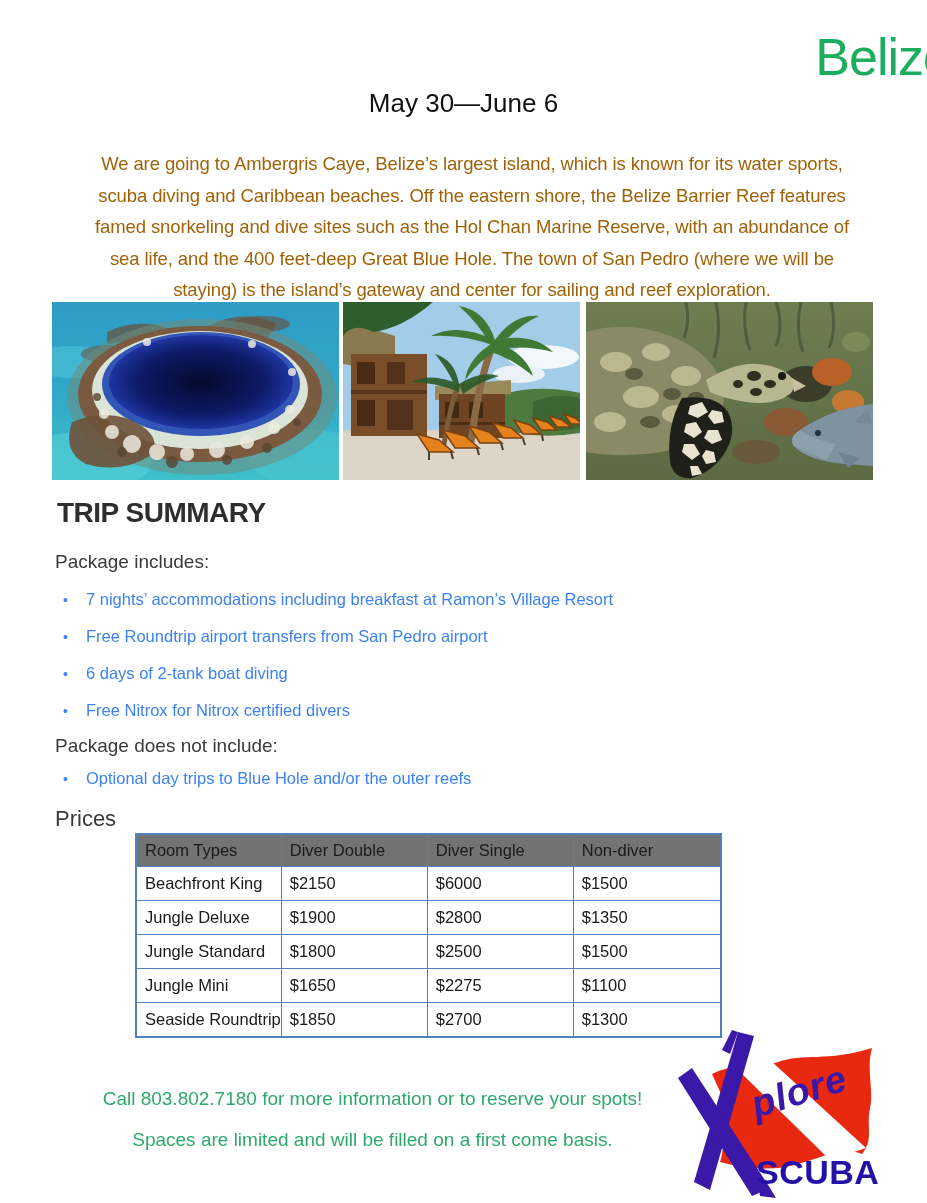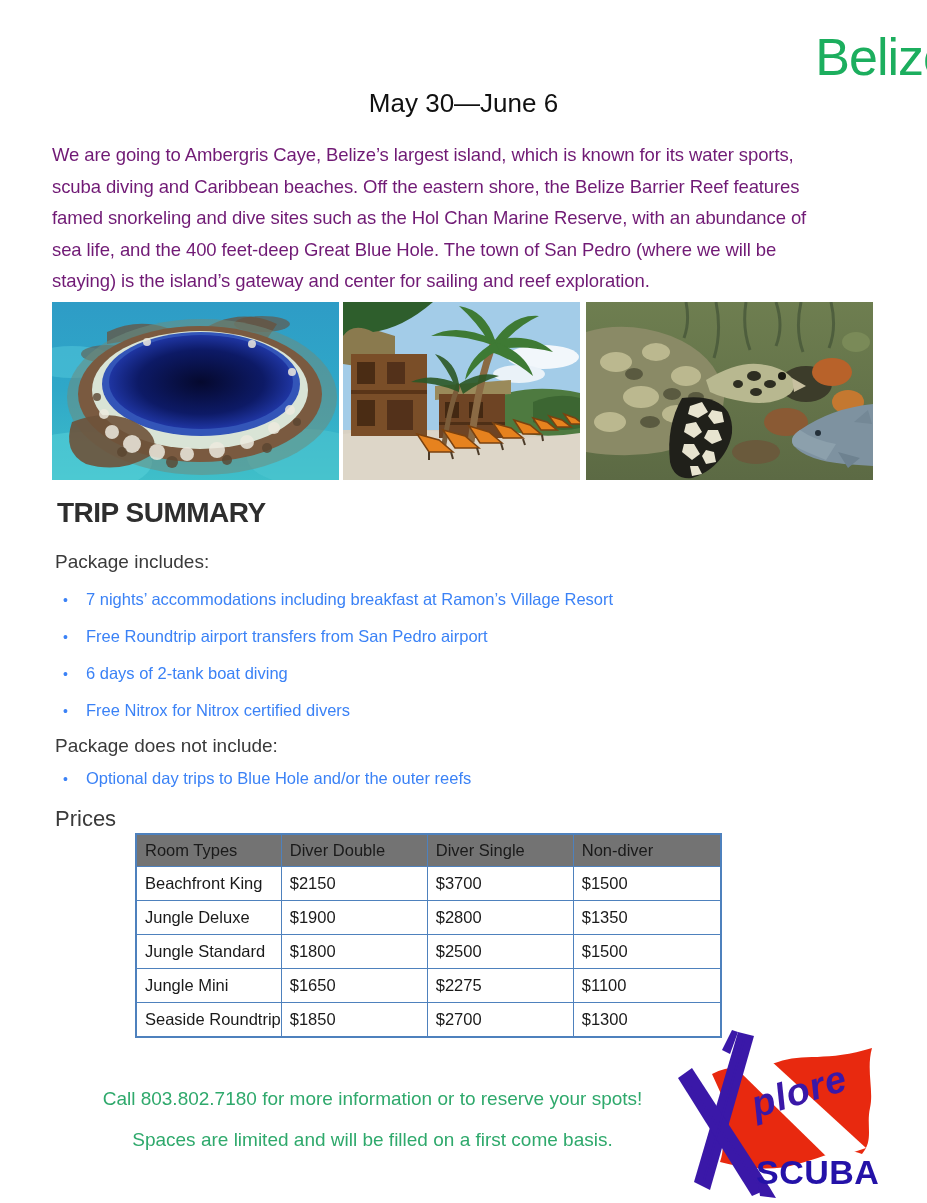--- a/index.html
+++ b/index.html
@@ -9,22 +9,22 @@
   }
   .title {
     position:absolute; top:28px; left:0; width:100%; text-align:right;
     font-size:52px; line-height:58px; letter-spacing:-1px; color:#1CAE5E; font-weight:400;padding-left:24px;
   }
   .dates {
     position:absolute; top:88px; left:0; width:100%; text-align:center;
     font-size:26px; color:#111; font-weight:400;
   }
   .intro {
-    position:absolute; top:139px; left:52px; width:840px;
-    font-size:18.5px; letter-spacing:-0.1px; color:#701a75;
+    position:absolute; top:148px; left:52px; width:840px;
+    font-size:18.5px; letter-spacing:-0.1px; color:#a16207;text-align:center;
   }
   .intro .line { line-height:31.5px; white-space:nowrap; }
   .photos { position:absolute; top:302px; left:52px; width:823px; height:178px; display:flex; }
   .photo { height:178px; display:block; }
   .photo svg { display:block; }
   .p1 { width:287px; margin-right:4px; }
   .p2 { width:237px; margin-right:6px; }
   .p3 { width:287px; }
   .trip-heading {
     position:absolute; top:497px; left:57px;
@@ -295,21 +295,21 @@
         <th>Room Types</th>
         <th>Diver Double</th>
         <th>Diver Single</th>
         <th>Non-diver</th>
       </tr>
     </thead>
     <tbody>
       <tr>
         <td>Beachfront King</td>
         <td>$2150</td>
-        <td>$3700</td>
+        <td>$6000</td>
         <td>$1500</td>
       </tr>
       <tr>
         <td>Jungle Deluxe</td>
         <td>$1900</td>
         <td>$2800</td>
         <td>$1350</td>
       </tr>
       <tr>
         <td>Jungle Standard</td>

